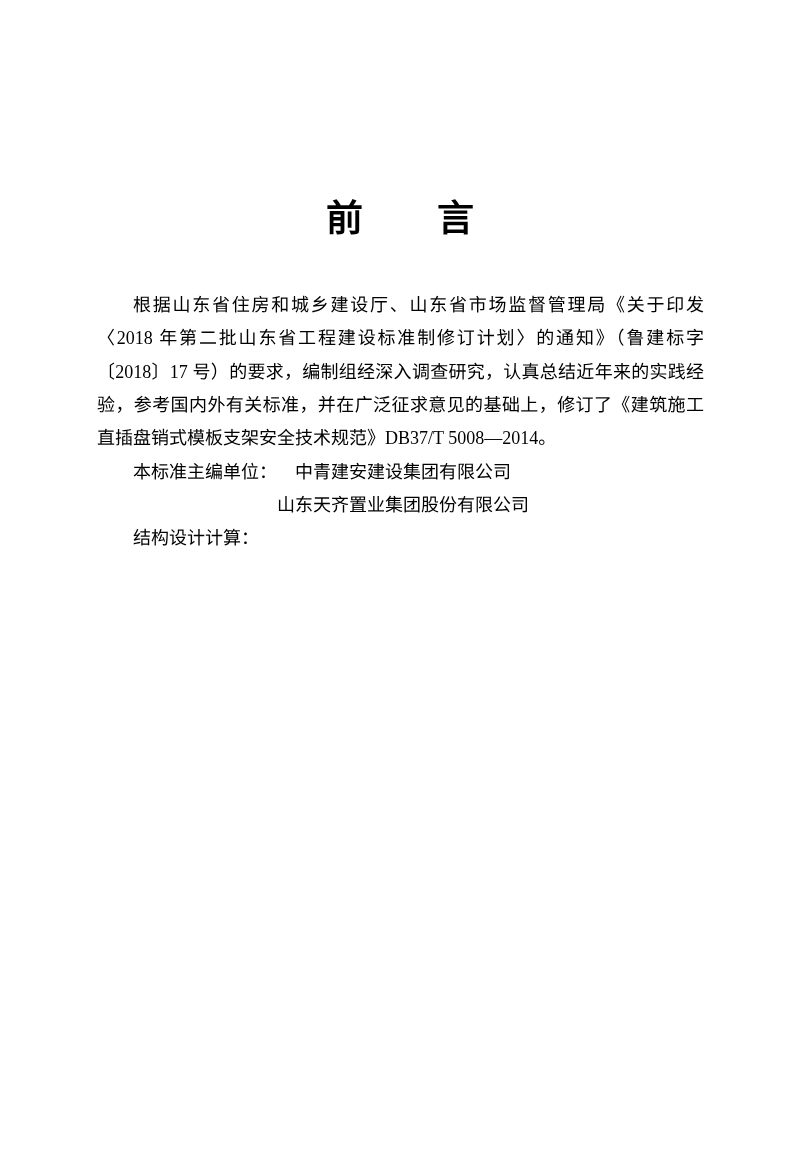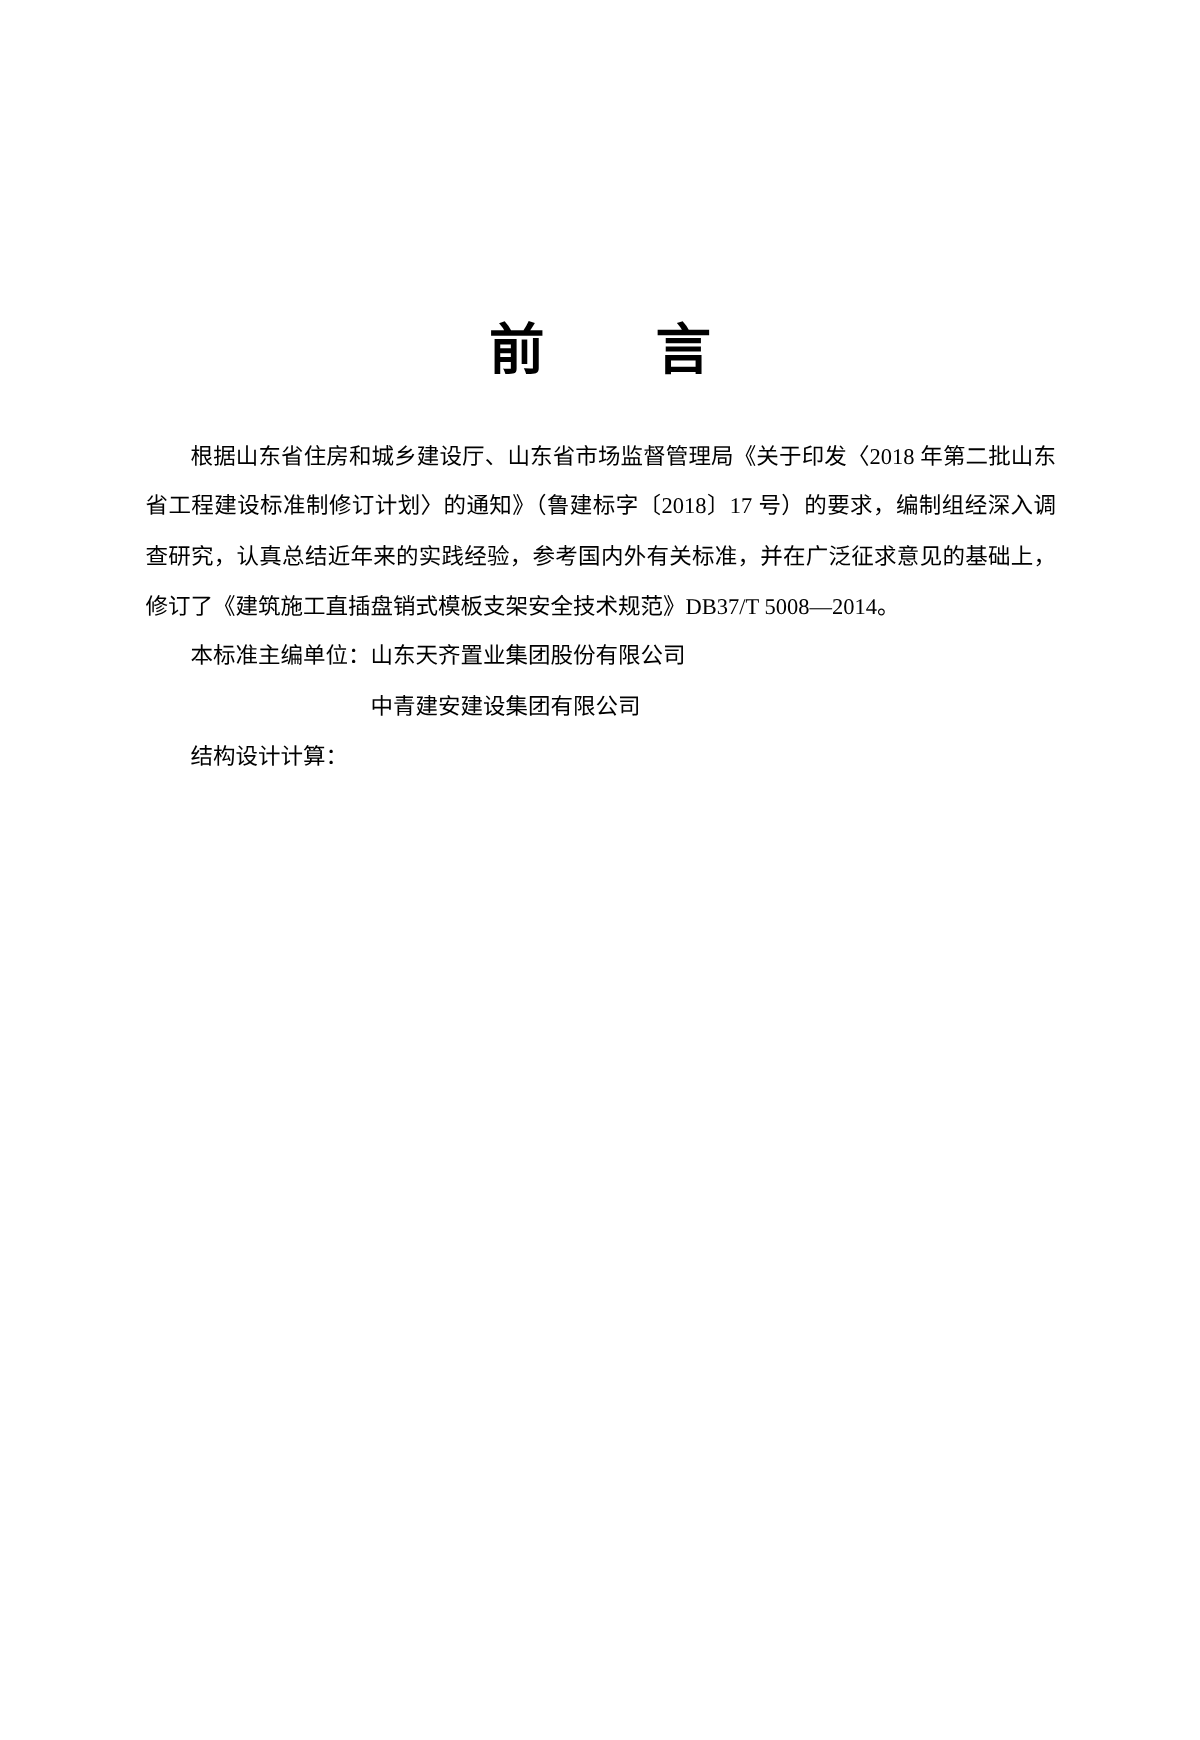--- a/index.html
+++ b/index.html
@@ -11,50 +11,50 @@
     position: relative;
     width: 800px;
     height: 1160px;
     background: #ffffff;
     color: #000000;
     font-family: "Liberation Serif", "DejaVu Serif", serif;
     overflow: hidden;
   }
   .doc-title {
     position: absolute;
-    top: 212px;
+    top: 196px;
     left: 0;
     width: 100%;
     margin: 0;
     text-align: center;
     font-size: 37px;
     line-height: 46px;
     font-weight: bold;
     letter-spacing: 0;
     white-space: pre;
   }
   .doc-body {
     position: absolute;
     top: 289px;
     left: 97px;
     width: 607px;
-    font-size: 15px;
+    font-size: 18px;
     line-height: 33.35px;
     text-align: justify;
   }
   .doc-body p {
     margin: 0;
     padding: 0;
     text-indent: 2em;
   }
   .editor-row {
     display: flex;
     align-items: flex-start;
     padding-left: 2em;
-    text-align: left;
+    text-align: center;
   }
   .editor-label {
     white-space: nowrap;
     flex: 0 0 auto;
   }
   .editor-units {
     display: flex;
     flex-direction: column;
     flex: 0 0 auto;
   }
@@ -72,22 +72,22 @@
   <div class="doc-body">
 
     <p>根据山东省住房和城乡建设厅、山东省市场监督管理局《关于印发〈2018 年第二批山东省工程建设标准制修订计划〉的通知》（鲁建标字〔2018〕17 号）的要求，编制组经深入调查研究，认真总结近年来的实践经验，参考国内外有关标准，并在广泛征求意见的基础上，修订了《建筑施工直插盘销式模板支架安全技术规范》DB37/T 5008—2014。</p>
 
 
 
 
     <div class="editor-row">
       <span class="editor-label">本标准主编单位：</span>
       <span class="editor-units">
+        <span>中青建安建设集团有限公司</span>
         <span>山东天齐置业集团股份有限公司</span>
-        <span>中青建安建设集团有限公司</span>
       </span>
     </div>
 
     <div class="editor-row">
       <span class="editor-label">结构设计计算：</span>
     </div>
 
   </div>
 
 </div>

